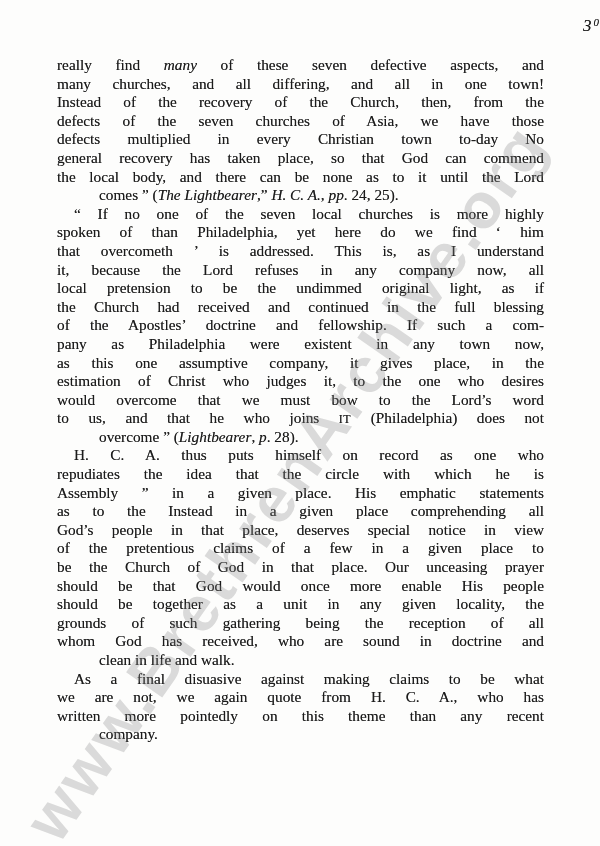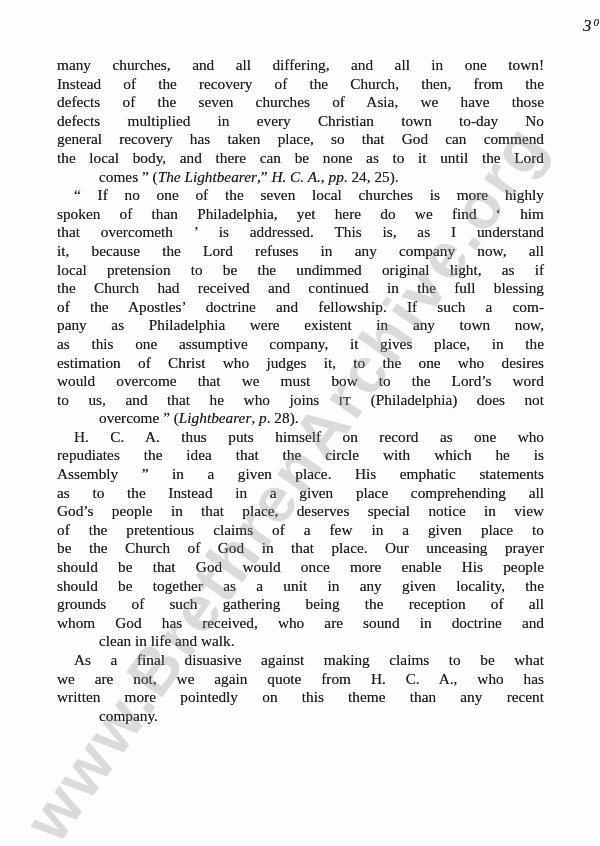--- a/index.html
+++ b/index.html
@@ -81,20 +81,21 @@
 </style>
 </head>
 <body>
 
 <div class="page">
   <div class="watermark">www.BrethrenArchive.org</div>
 
   <div class="page-number"><span>3</span><span class="pn-sup">0</span></div>
 
   <div class="text-block">
+      <div class="line">really find <i>many</i> of these seven defective aspects, and</div>
       <div class="line">many churches, and all differing, and all in one town!</div>
       <div class="line">Instead of the recovery of the Church, then, from the</div>
       <div class="line">defects of the seven churches of Asia, we have those</div>
       <div class="line">defects multiplied in every Christian town to-day  No</div>
       <div class="line">general recovery has taken place, so that God can commend</div>
       <div class="line">the local body, and there can be none as to it until the Lord</div>
       <div class="line last">comes ” (<i>The Lightbearer</i>,” <i>H. C. A.</i>, <i>pp</i>. 24, 25).</div>
       <div class="line indent">“ If no one of the seven local churches is more highly</div>
       <div class="line">spoken of than Philadelphia, yet here do we find ‘ him</div>
       <div class="line">that overcometh ’ is addressed.  This is, as I understand</div>

